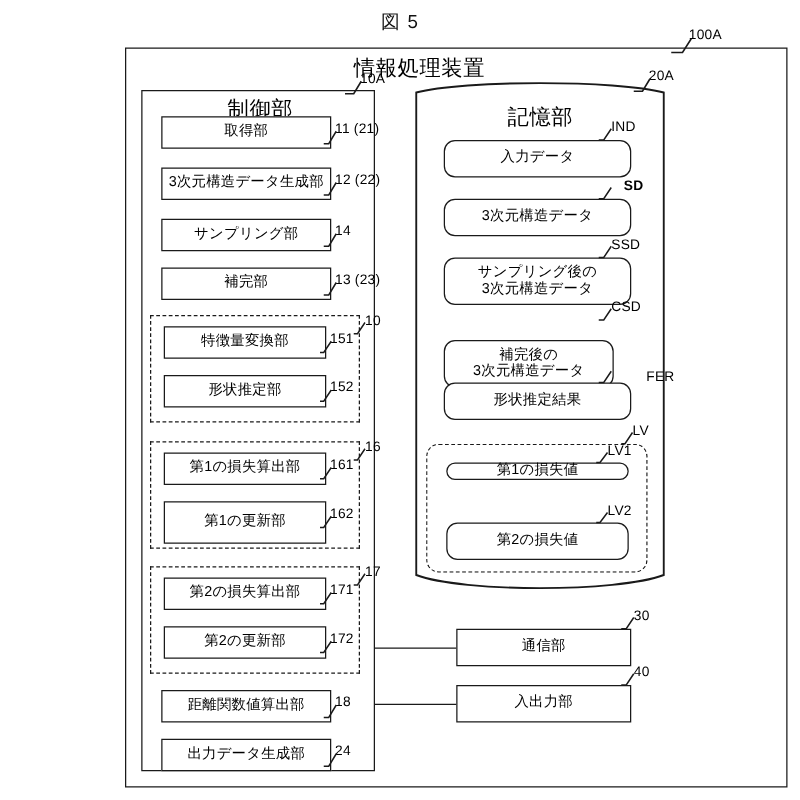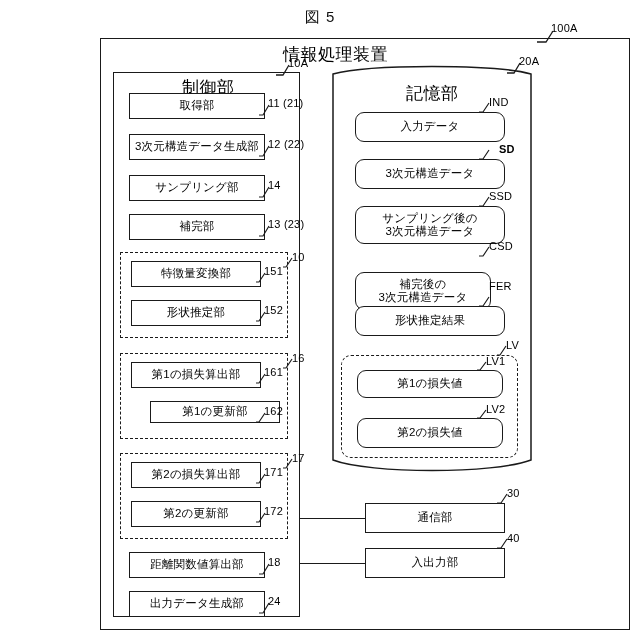--- a/index.html
+++ b/index.html
@@ -162,21 +162,21 @@
 <svg class="leader" style="left:282px; top:352px; width:18px; height:18px;">
   <path d="M1,16 L4,16 L10,7" stroke="#1a1a1a" stroke-width="1.2" fill="none"></path>
 </svg>
 <div class="unit" style="left:131px; top:362px; width:130px; height:26px;">
   <span>第1の損失算出部</span>
 </div>
 <div class="ref" style="left:264px; top:366px;">161</div>
 <svg class="leader" style="left:255px; top:366px; width:16px; height:19px;">
   <path d="M1,17 L4,17 L10,8" stroke="#1a1a1a" stroke-width="1.2" fill="none"></path>
 </svg>
-<div class="unit" style="left:131px; top:401px; width:130px; height:22px;margin-left:19px;">
+<div class="unit" style="left:131px; top:401px; width:130px; height:34px;">
   <span>第1の更新部</span>
 </div>
 <div class="ref" style="left:264px; top:405px;">162</div>
 <svg class="leader" style="left:255px; top:405px; width:16px; height:19px;">
   <path d="M1,17 L4,17 L10,8" stroke="#1a1a1a" stroke-width="1.2" fill="none"></path>
 </svg>
 
 <div class="dashed" style="left:120px; top:453px; width:168px; height:86px;"></div>
 <div class="ref" style="left:292px; top:452px;">17</div>
 <svg class="leader" style="left:282px; top:452px; width:18px; height:18px;">
@@ -252,32 +252,32 @@
 3次元構造データ</span>
 </div>
 <div class="ref" style="left:489px; top:240px;">CSD</div>
 <svg class="leader" style="left:478px; top:240px; width:18px; height:18px;">
   <path d="M1,16 L5,16 L11,7" stroke="#1a1a1a" stroke-width="1.2" fill="none"></path>
 </svg>
 
 <div class="unit round" style="left:355px; top:306px; width:150px; height:30px;">
   <span>形状推定結果</span>
 </div>
-<div class="ref" style="left:489px; top:280px;">FER</div>
+<div class="ref" style="left:489px; top:296px;padding-left:28px;">FER</div>
 <svg class="leader" style="left:478px; top:290px; width:18px; height:18px;">
   <path d="M1,16 L5,16 L11,7" stroke="#1a1a1a" stroke-width="1.2" fill="none"></path>
 </svg>
 
 <div class="dashed" style="left:341px; top:355px; width:177px; height:103px; border-radius:10px;"></div>
 <div class="ref" style="left:506px; top:339px;">LV</div>
 <svg class="leader" style="left:496px; top:339px; width:16px; height:18px;">
   <path d="M1,16 L4,16 L10,7" stroke="#1a1a1a" stroke-width="1.2" fill="none"></path>
 </svg>
 
-<div class="unit round" style="left:357px; top:370px; width:146px; height:28px;">
+<div class="unit round" style="left:357px; top:370px; width:146px; height:14px;">
   <span>第1の損失値</span>
 </div>
 <div class="ref" style="left:486px; top:355px;">LV1</div>
 <svg class="leader" style="left:476px; top:355px; width:16px; height:17px;">
   <path d="M1,15 L4,15 L10,7" stroke="#1a1a1a" stroke-width="1.2" fill="none"></path>
 </svg>
 
 <div class="unit round" style="left:357px; top:418px; width:146px; height:30px;">
   <span>第2の損失値</span>
 </div>

